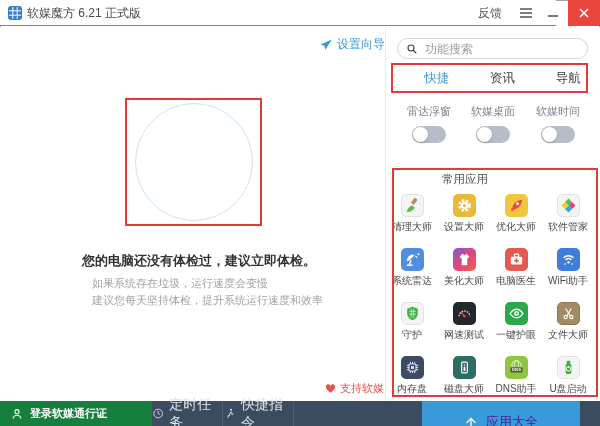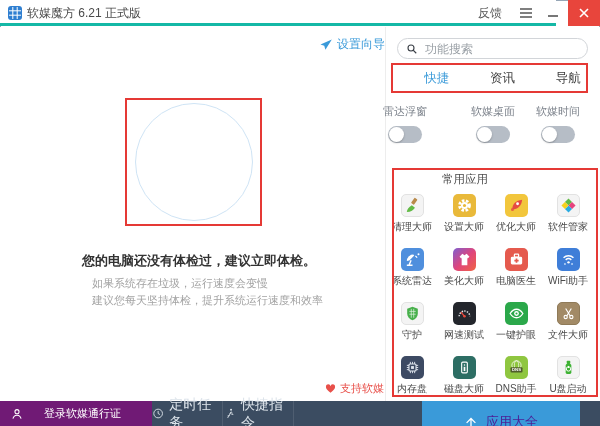--- a/index.html
+++ b/index.html
@@ -1,21 +1,21 @@
 <!DOCTYPE html>
 <html><head>
 <meta charset="utf-8">
 <style>
   html,body{margin:0;padding:0;background:#fff;}
   *{box-sizing:border-box;font-family:"Liberation Sans",sans-serif;}
   .window{position:relative;width:600px;height:426px;background:#fff;overflow:hidden;
           box-shadow:inset 0 0 0 1px #96a6b6;}
   
   .titlebar{position:absolute;left:0;top:0;width:556px;height:26px;background:#fff;
-            border-bottom:3px solid #14b8a6;padding-left:15px;}
+            border-bottom:1px solid #14b8a6;padding-left:15px;}
   .logo{position:absolute;left:8px;top:6px;width:14px;height:14px;}
   .wtitle{position:absolute;left:27px;top:0;line-height:26px;font-size:12px;color:#4a4a4a;}
   .feedback{position:absolute;left:478px;top:0;line-height:26px;font-size:12px;color:#5a5a5a;cursor:pointer;}
   .menu-btn{position:absolute;left:516px;top:0;width:20px;height:26px;display:flex;align-items:center;justify-content:center;cursor:pointer;}
   .min-btn{position:absolute;left:543px;top:0;width:20px;height:26px;display:flex;align-items:center;justify-content:center;cursor:pointer;}
   .close-btn{position:absolute;left:568px;top:0;width:32px;height:26px;background:#e8453c;
              display:flex;align-items:center;justify-content:center;cursor:pointer;}
   
   .main{position:absolute;left:0;top:27px;width:600px;height:374px;background:#fff;}
   .divider{position:absolute;left:385px;top:27px;width:1px;height:374px;background:#ededed;}
@@ -35,21 +35,21 @@
   
   .searchbox{position:absolute;left:397px;top:38px;width:191px;height:21px;border:1px solid #d2d5d9;
              border-radius:11px;display:flex;align-items:center;padding-left:8px;gap:5px;background:#fff;}
   .searchbox input{border:none;outline:none;background:transparent;font-size:12px;color:#b91c1c;width:150px;}
   .searchbox input::placeholder{color:#9aa0a6;}
   .tabs{position:absolute;left:391px;top:63px;width:197px;height:30px;display:flex;}
   .tab{flex:1;display:flex;align-items:center;justify-content:center;font-size:12.5px;color:#3d3d3d;cursor:pointer;position:relative;padding-left:26px;}
   .tab.active{color:#3a9ad9;}
   .tab.active .underline{position:absolute;left:50%;transform:translateX(-50%);bottom:0;width:56px;height:2px;background:#3a9ad9;}
   .toggle-group{position:absolute;top:104px;width:50px;display:flex;flex-direction:column;align-items:center;gap:7px;}
-  .tg1{left:380px;} .tg2{left:468px;} .tg3{left:533px;}
+  .tg1{left:404px;} .tg2{left:468px;} .tg3{left:533px;}
   .toggle-label{font-size:11px;color:#7d838c;white-space:nowrap;}
   .switch{width:34px;height:17px;border-radius:9px;background:#b6bdc6;position:relative;cursor:pointer;}
   .knob{position:absolute;left:1px;top:1px;width:15px;height:15px;border-radius:50%;background:#fff;
         box-shadow:0 1px 2px rgba(0,0,0,.25);}
   .apps-header{position:absolute;left:404px;top:172px;font-size:11.5px;color:#4a4a4a;margin-left:38px;}
   .appgrid{position:absolute;left:386px;top:190px;width:208px;display:grid;
            grid-template-columns:repeat(4,52px);grid-auto-rows:54px;}
   .cell{display:flex;flex-direction:column;align-items:center;padding-top:4px;cursor:pointer;}
   .tile{width:23px;height:23px;border-radius:5px;display:flex;align-items:center;justify-content:center;}
   .cell .label{margin-top:3px;font-size:10px;color:#4a4a4a;white-space:nowrap;}
@@ -60,22 +60,22 @@
   .bg-speed{background:#23262c;} .bg-eye{background:#2ba84a;}
   .bg-file{background:#a28a66;border:1px solid #8f7a58;} .bg-ram{background:#3d4a63;}
   .bg-disk{background:#2d6e64;} .bg-dns{background:#8fc640;}
   
   .annot{position:absolute;border:2px solid #e53935;pointer-events:none;z-index:30;}
   .annot-circle{left:125px;top:98px;width:137px;height:128px;}
   .annot-tabs{left:391px;top:63px;width:197px;height:30px;}
   .annot-apps{left:392px;top:168px;width:206px;height:229px;}
   
   .bottombar{position:absolute;left:0;top:401px;width:600px;height:25px;background:#3b4c61;}
-  .login-btn{position:absolute;left:0;top:0;width:152px;height:25px;background:#701a75;display:flex;
-             align-items:center;gap:20px;padding-left:10px;color:#fff;font-size:11px;cursor:pointer;}
+  .login-btn{position:absolute;left:0;top:0;width:152px;height:25px;background:#15803d;display:flex;
+             align-items:center;gap:6px;padding-left:10px;color:#fff;font-size:11px;cursor:pointer;font-weight:bold;}
   .bar-btn{position:absolute;top:0;height:25px;display:flex;align-items:center;justify-content:center;
            gap:5px;color:#dce3ea;font-size:14px;cursor:pointer;border-right:1px solid rgba(255,255,255,.10);}
   .sched-btn{left:152px;width:71px;}
   .cmd-btn{left:224px;width:70px;}
   .allapps-btn{position:absolute;left:422px;top:0;width:158px;height:42px;background:#3a9ad9;display:flex;
                align-items:center;justify-content:center;gap:8px;color:#4c1d95;font-size:13px;cursor:pointer;}
   svg{display:block;}
 </style>
 </head>
 <body>

